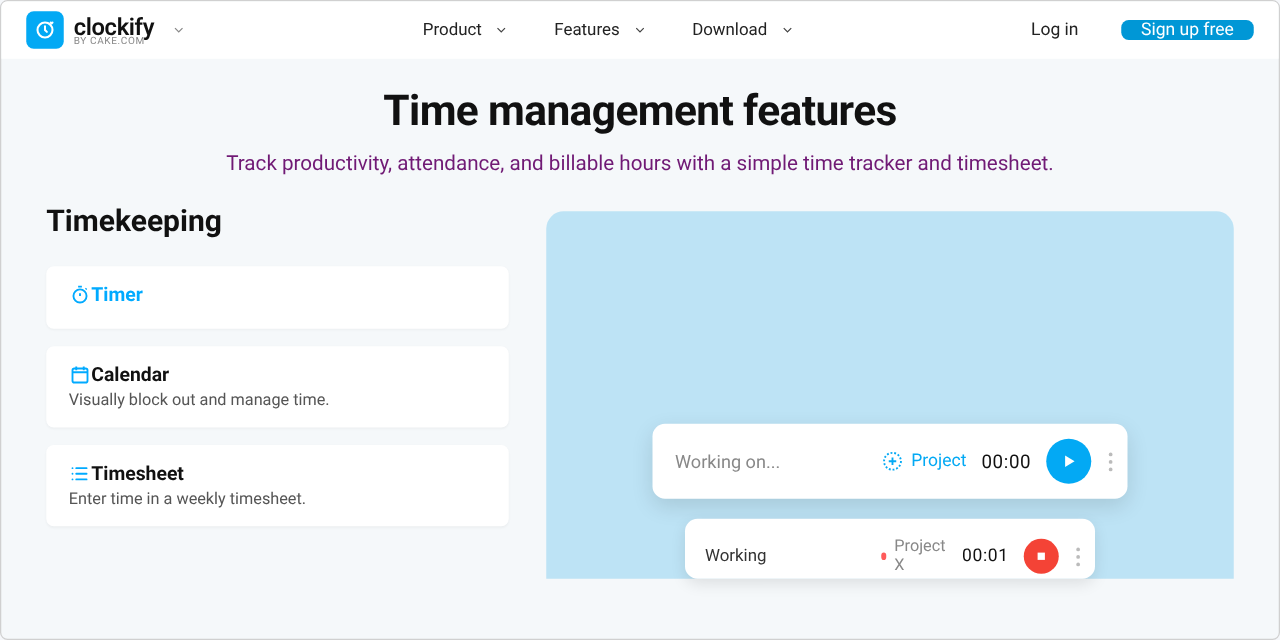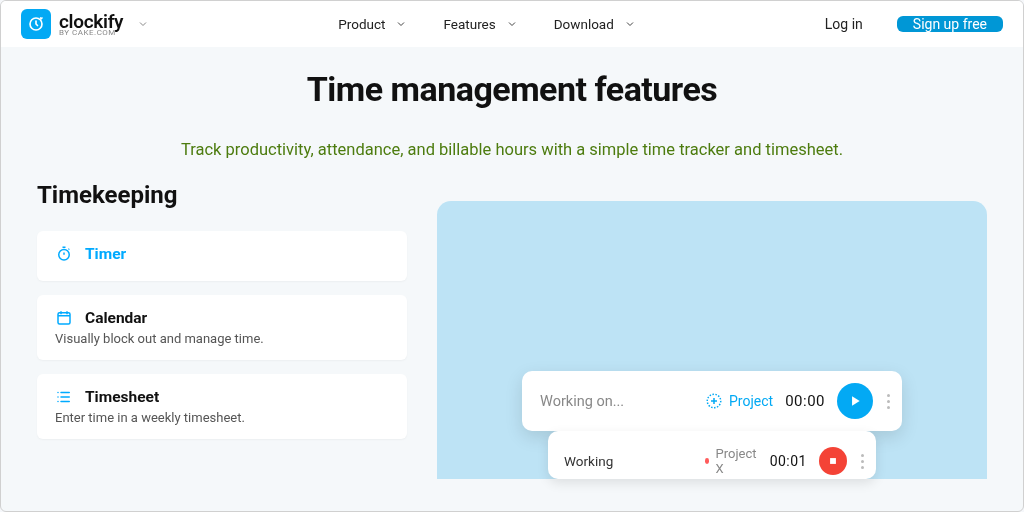--- a/index.html
+++ b/index.html
@@ -13,31 +13,31 @@
 .byline{font-size:8px;color:#888;letter-spacing:0.5px;margin-top:-2px}
 .brand-wrap{display:flex;flex-direction:column;line-height:1}
 .chev{width:12px;height:12px;margin-left:6px}
 .nav{display:flex;gap:36px}
 .nav-item{font-size:13.5px;color:#222;display:flex;align-items:center;gap:4px;cursor:pointer}
 .right-group{display:flex;align-items:center;gap:34px}
 .login{font-size:14px;color:#222;cursor:pointer}
 .signup{background:#0097d6;color:#fff;font-size:14px;padding:0 16px;border-radius:6px;border:none;cursor:pointer}
 .hero{text-align:center;padding:22px 40px 10px}
 .hero h1{font-size:34px;font-weight:700;color:#111;letter-spacing:-0.5px}
-.hero p{font-size:16.5px;color:#4d7c0f;margin-top:28px;line-height:1.6}
+.hero p{font-size:16.5px;color:#701a75;margin-top:10px;line-height:1.6}
 .content{display:flex;padding:8px 36px 0;gap:30px}
 .sidebar{width:370px}
 .sidebar h2{font-size:24px;font-weight:700;color:#111;margin-bottom:22px}
 .card{background:#fff;border-radius:6px;padding:14px 18px;margin-bottom:14px;box-shadow:0 1px 2px rgba(0,0,0,0.04)}
-.card-head{display:flex;align-items:center;gap:12px;margin-bottom:4px}
+.card-head{display:flex;align-items:center;gap:0;margin-bottom:4px}
 .card-title{font-size:15.5px;font-weight:700;color:#111}
 .card-title.active{color:#00aaff}
 .card-desc{font-size:13px;color:#555}
 .feat-icon{width:18px;height:18px;flex-shrink:0}
-.preview{flex:1;background:#bde3f5;border-radius:14px 14px 0 0;position:relative;margin-top:20px;padding-top:170px;display:flex;flex-direction:column;align-items:center;gap:0}
+.preview{flex:1;background:#bde3f5;border-radius:14px 14px 0 0;position:relative;margin-top:6px;padding-top:170px;display:flex;flex-direction:column;align-items:center;gap:16px}
 .entry{background:#fff;border-radius:10px;box-shadow:0 6px 18px rgba(0,0,0,0.12);display:flex;align-items:center;padding:10px 10px 10px 18px;gap:12px}
 .entry.big{width:380px;height:60px}
 .entry.small{width:328px;height:48px;padding:20px 10px 8px 16px;box-shadow:0 4px 12px rgba(0,0,0,0.1)}
 .entry-text{font-size:14.5px;color:#888;flex:0 0 auto;width:110px}
 .entry.small .entry-text{color:#333;width:90px;font-size:13.5px}
 .proj{display:flex;align-items:center;gap:6px;color:#03a9f4;font-size:14px;flex:1}
 .proj-icon{width:18px;height:18px}
 .proj-dot{width:6px;height:6px;background:#ff5b5b;border-radius:50%}
 .proj-x{color:#888;font-size:13px}
 .timer-val{font-size:15px;font-weight:400;color:#111;letter-spacing:0.5px}

